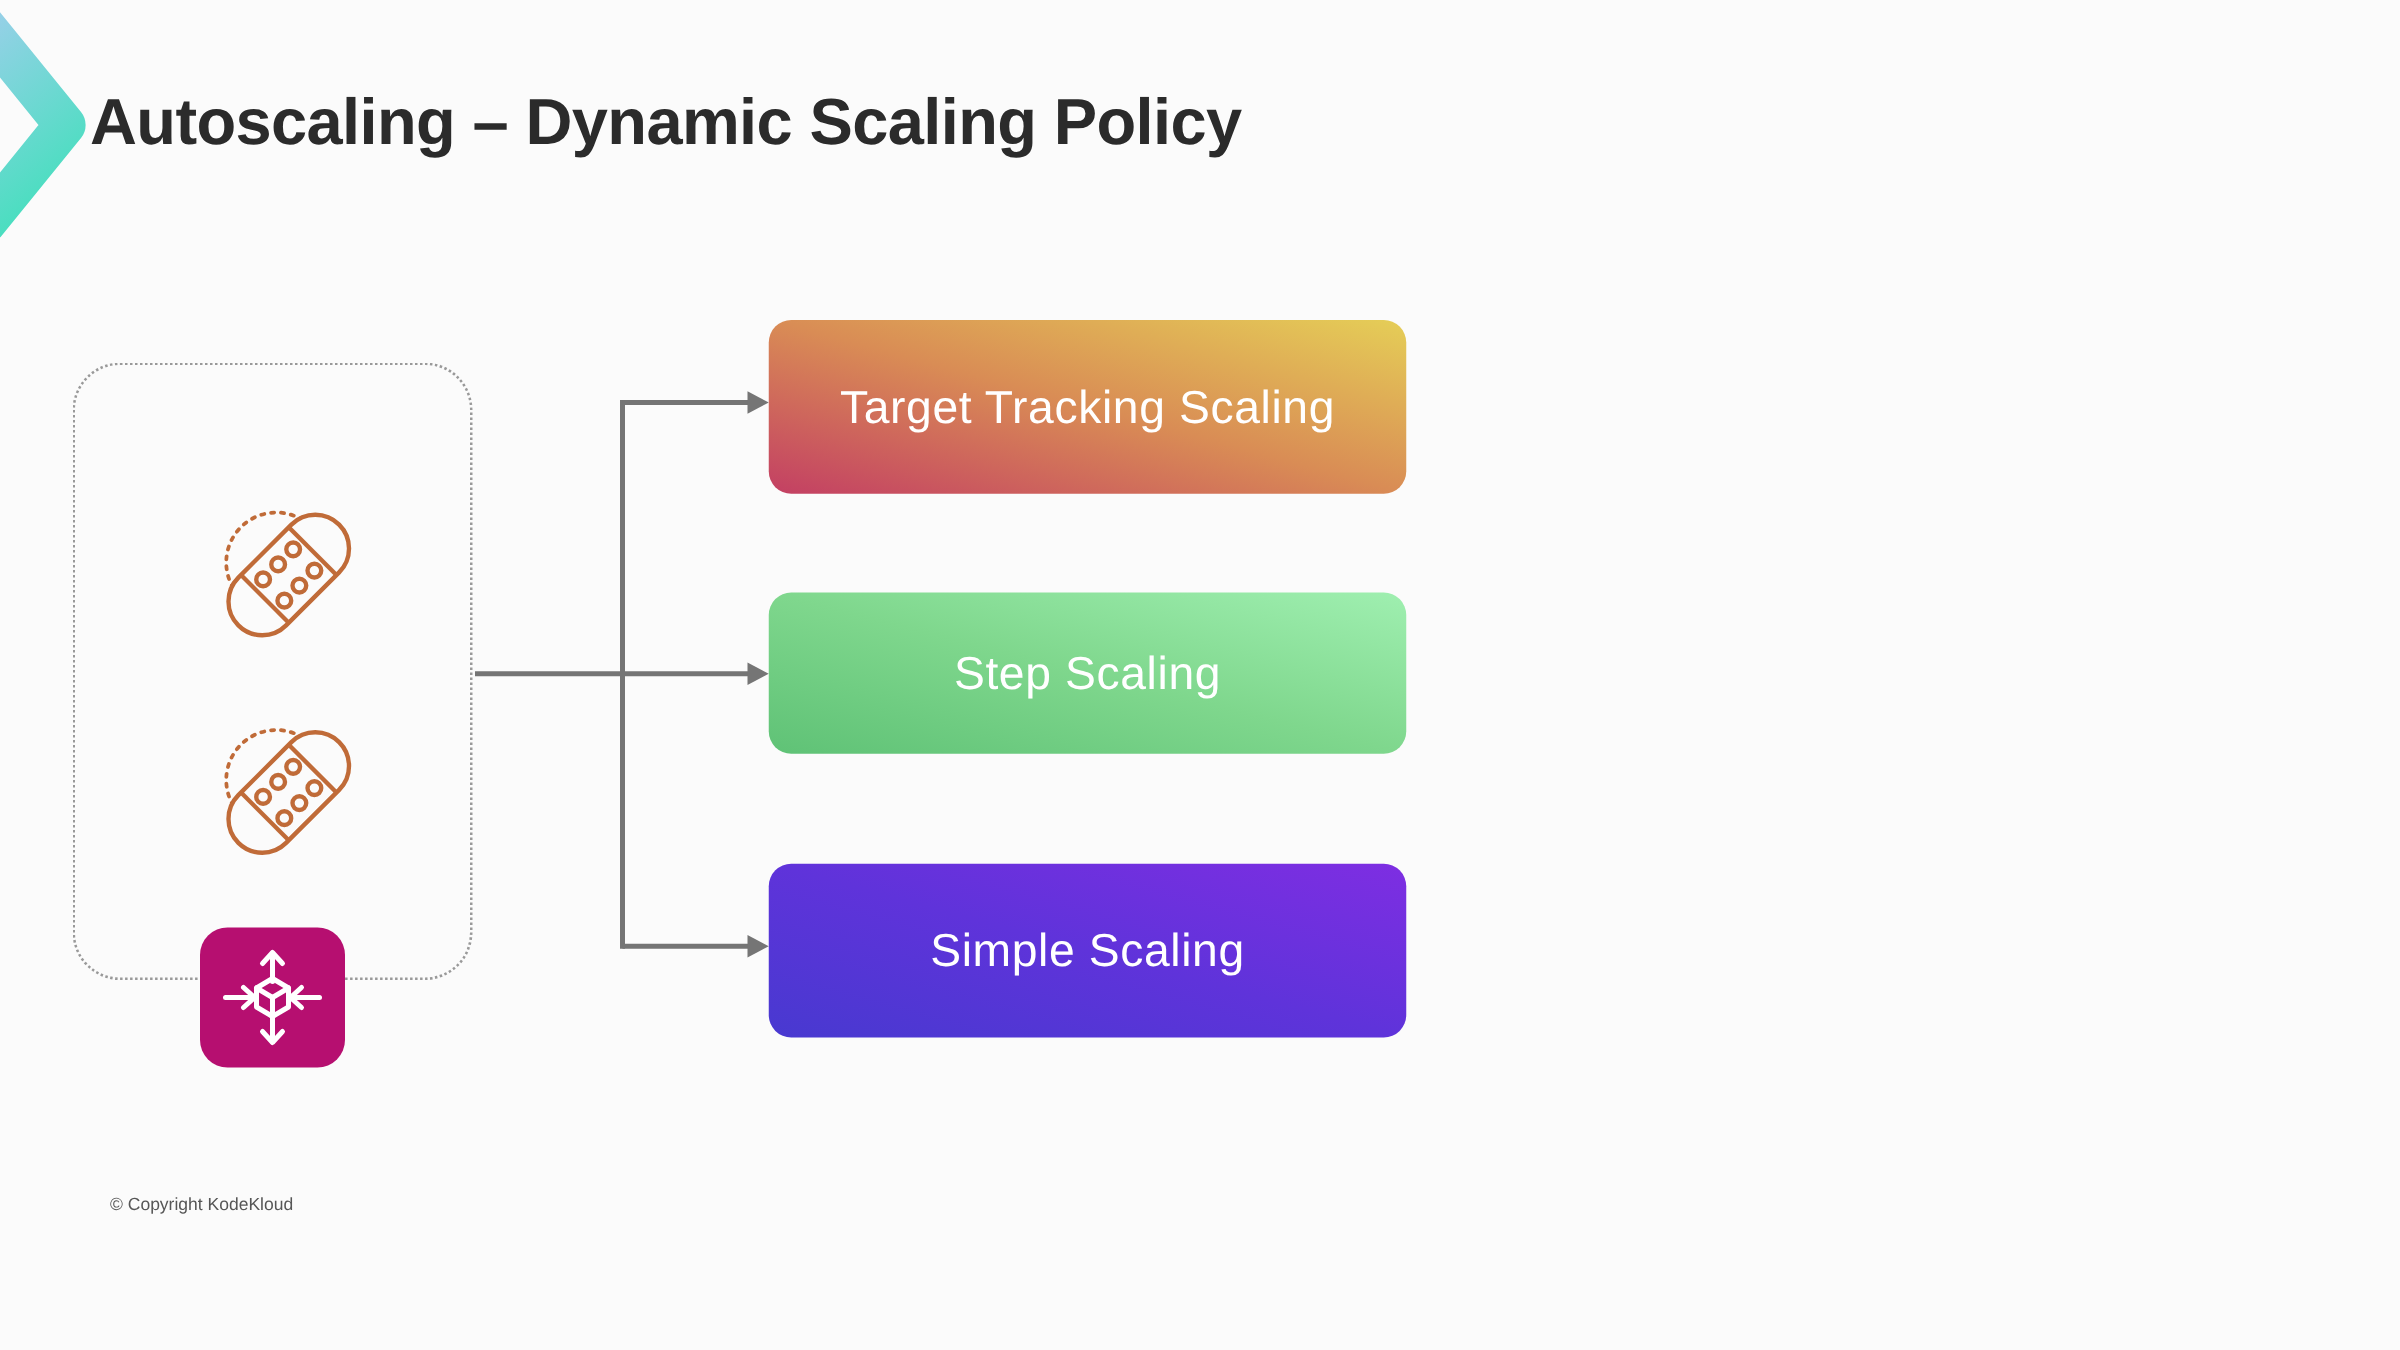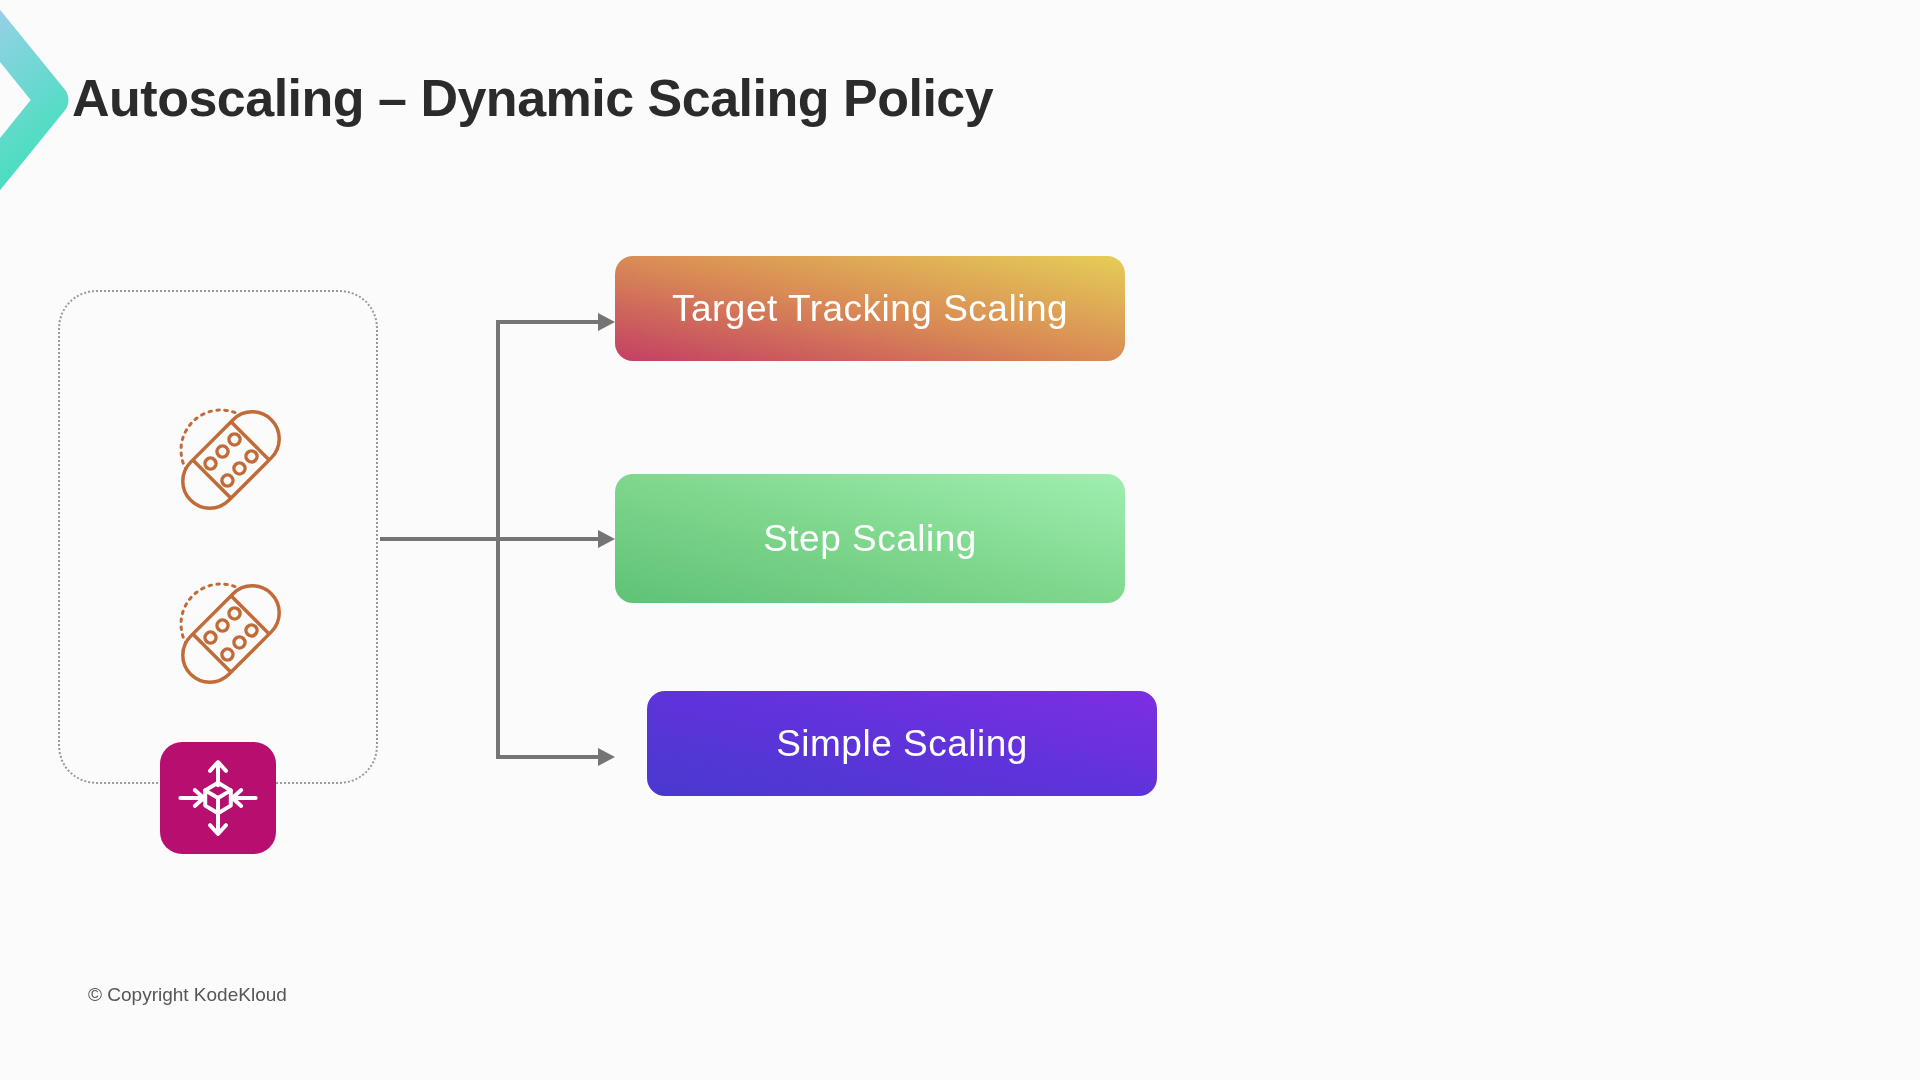--- a/index.html
+++ b/index.html
@@ -31,32 +31,32 @@
   .asg-badge{
     position:absolute;left:160px;top:742px;width:116px;height:112px;
     background:var(--asg-badge);border-radius:22px;z-index:3;
     display:flex;align-items:center;justify-content:center;
   }
   .asg-badge svg{width:96px;height:96px;}
 
   .connectors{position:absolute;left:0;top:0;width:1920px;height:1080px;pointer-events:none;z-index:1;}
 
   .policy-box{
-    position:absolute;left:615px;width:510px;height:105px;border-radius:18px;
+    position:absolute;left:615px;width:510px;height:139px;border-radius:18px;
     display:flex;align-items:center;justify-content:center;z-index:2;
   }
   .policy-box .label{
     color:var(--policy-text);font-size:37px;font-weight:500;letter-spacing:0.5px;
   }
   .policy-box.p0{top:256px;}
   .policy-box.p1{top:474px;height:129px;}
   .policy-box.p2{top:691px;}
 
   .copyright{
-    position:absolute;left:88px;top:984px;font-size:19px;color:var(--copyright-text);
+    position:absolute;left:88px;top:955px;font-size:14px;color:var(--copyright-text);
   }
 </style>
 </head>
 <body>
 
 <div class="slide">
 
   <svg class="logo" viewBox="0 0 82 184" preserveAspectRatio="xMinYMin meet" aria-hidden="true">
     <defs>
       <linearGradient id="logoGrad" x1="0" y1="0" x2="0.35" y2="1">
@@ -136,19 +136,19 @@
       <polygon points="598,748 615,757 598,766"></polygon>
     </g>
   </svg>
 
   <div class="policy-box p0" style="background: linear-gradient(to right top, rgb(195, 63, 99) 0%, rgb(217, 140, 85) 50%, rgb(229, 206, 87) 100%);">
     <span class="label">Target Tracking Scaling</span>
   </div>
   <div class="policy-box p1" style="background: linear-gradient(to right top, rgb(95, 194, 118) 0%, rgb(127, 215, 141) 50%, rgb(159, 239, 176) 100%);">
     <span class="label">Step Scaling</span>
   </div>
-  <div class="policy-box p2" style="background: linear-gradient(to right top, rgb(72, 57, 208) 0%, rgb(95, 51, 218) 50%, rgb(126, 46, 226) 100%); margin-left: 32px;">
+  <div class="policy-box p2" style="background: linear-gradient(to right top, rgb(72, 57, 208) 0%, rgb(95, 51, 218) 50%, rgb(126, 46, 226) 100%);">
     <span class="label">Simple Scaling</span>
   </div>
 
   <div class="copyright">© Copyright KodeKloud</div>
 
 </div>
 
 </body></html>

